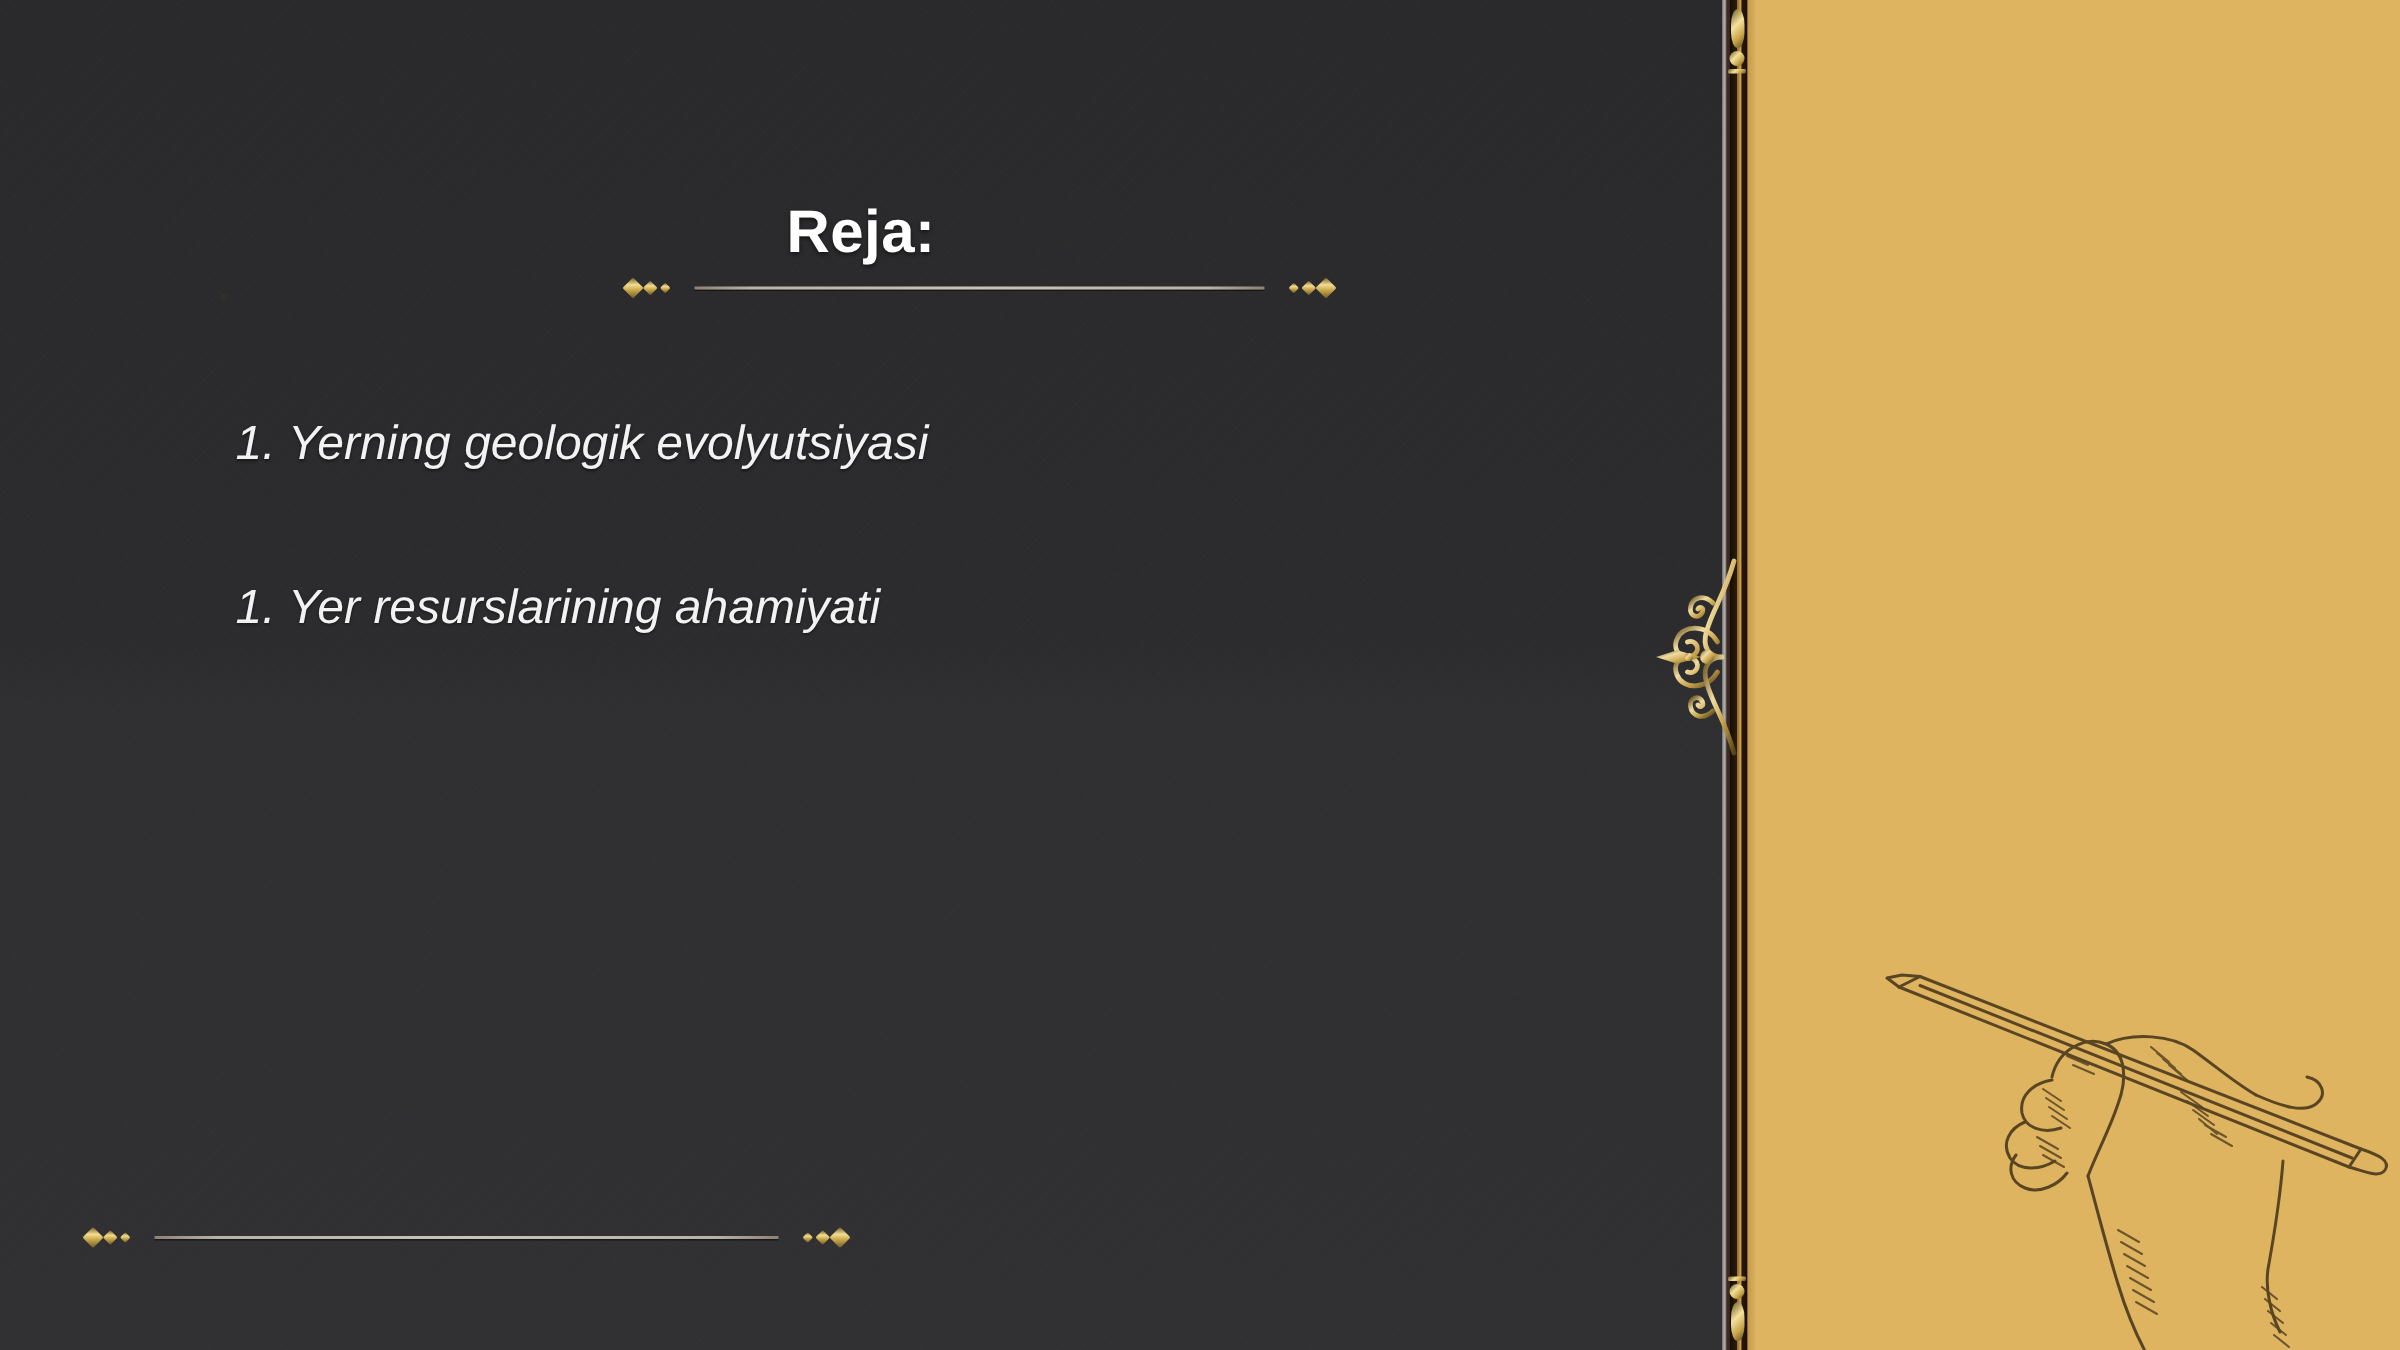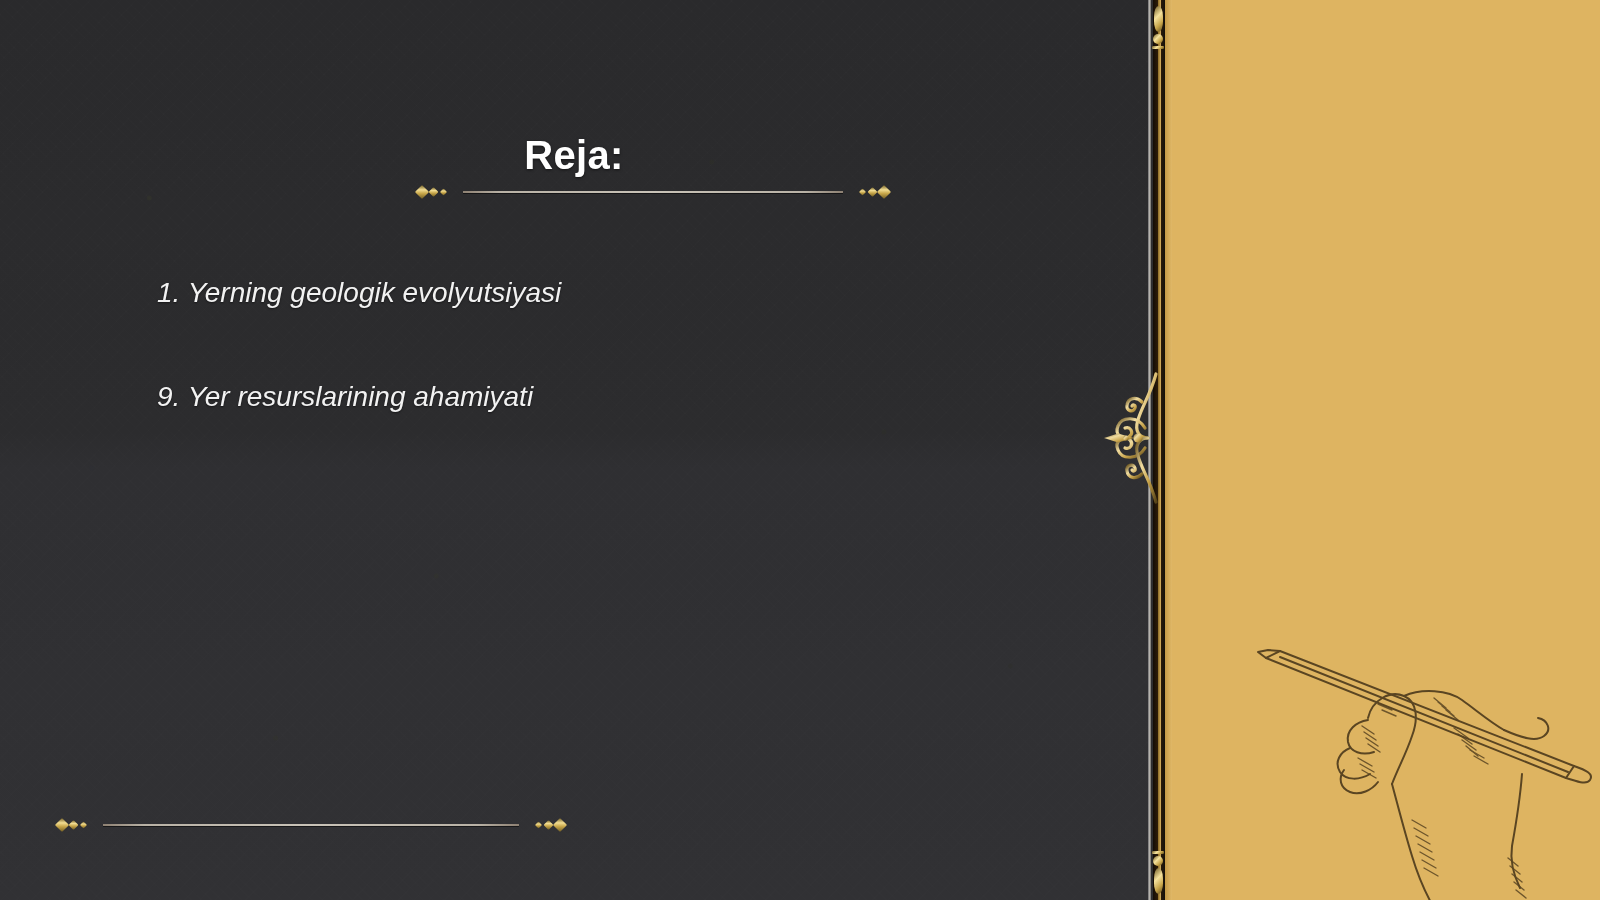--- a/index.html
+++ b/index.html
@@ -121,21 +121,21 @@
   .rule-bottom { left: 55px;  top: 818px; width: 512px; }
 
   
   .list {
     position: absolute;
     left: 157px;
     top: 275px;
     width: 940px;
   }
   .list-item {
-    font-size: 28px;
+    font-size: 32px;
     font-style: italic;
     color: #f2f2f2;
     line-height: 1.25;
     margin-bottom: 69px;
     white-space: nowrap;
     text-shadow: 0 1px 2px rgba(0,0,0,.5);
   }
   .list-item:last-child { margin-bottom: 0; }
 
   
@@ -222,21 +222,21 @@
     <span class="bar"></span>
     <span class="cap right">
       <i class="d3"></i>
         <i class="d2"></i>
         <i class="d1"></i>
     </span>
   </div>
 
   <div class="list">
     <div class="list-item">1. Yerning geologik evolyutsiyasi</div>
-    <div class="list-item">9. Yer resurslarining ahamiyati</div>
+    <div class="list-item">1. Yer resurslarining ahamiyati</div>
   </div>
 
   <div class="rule rule-bottom">
     <span class="cap left">
       <i class="d1"></i>
         <i class="d2"></i>
         <i class="d3"></i>
     </span>
     <span class="bar"></span>
     <span class="cap right">

